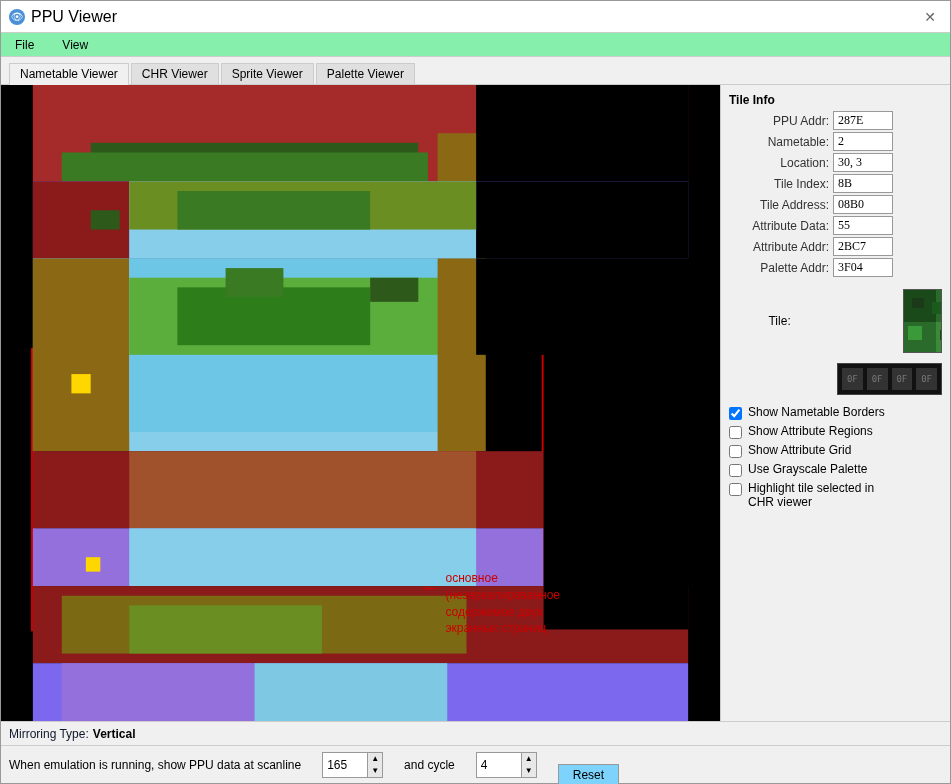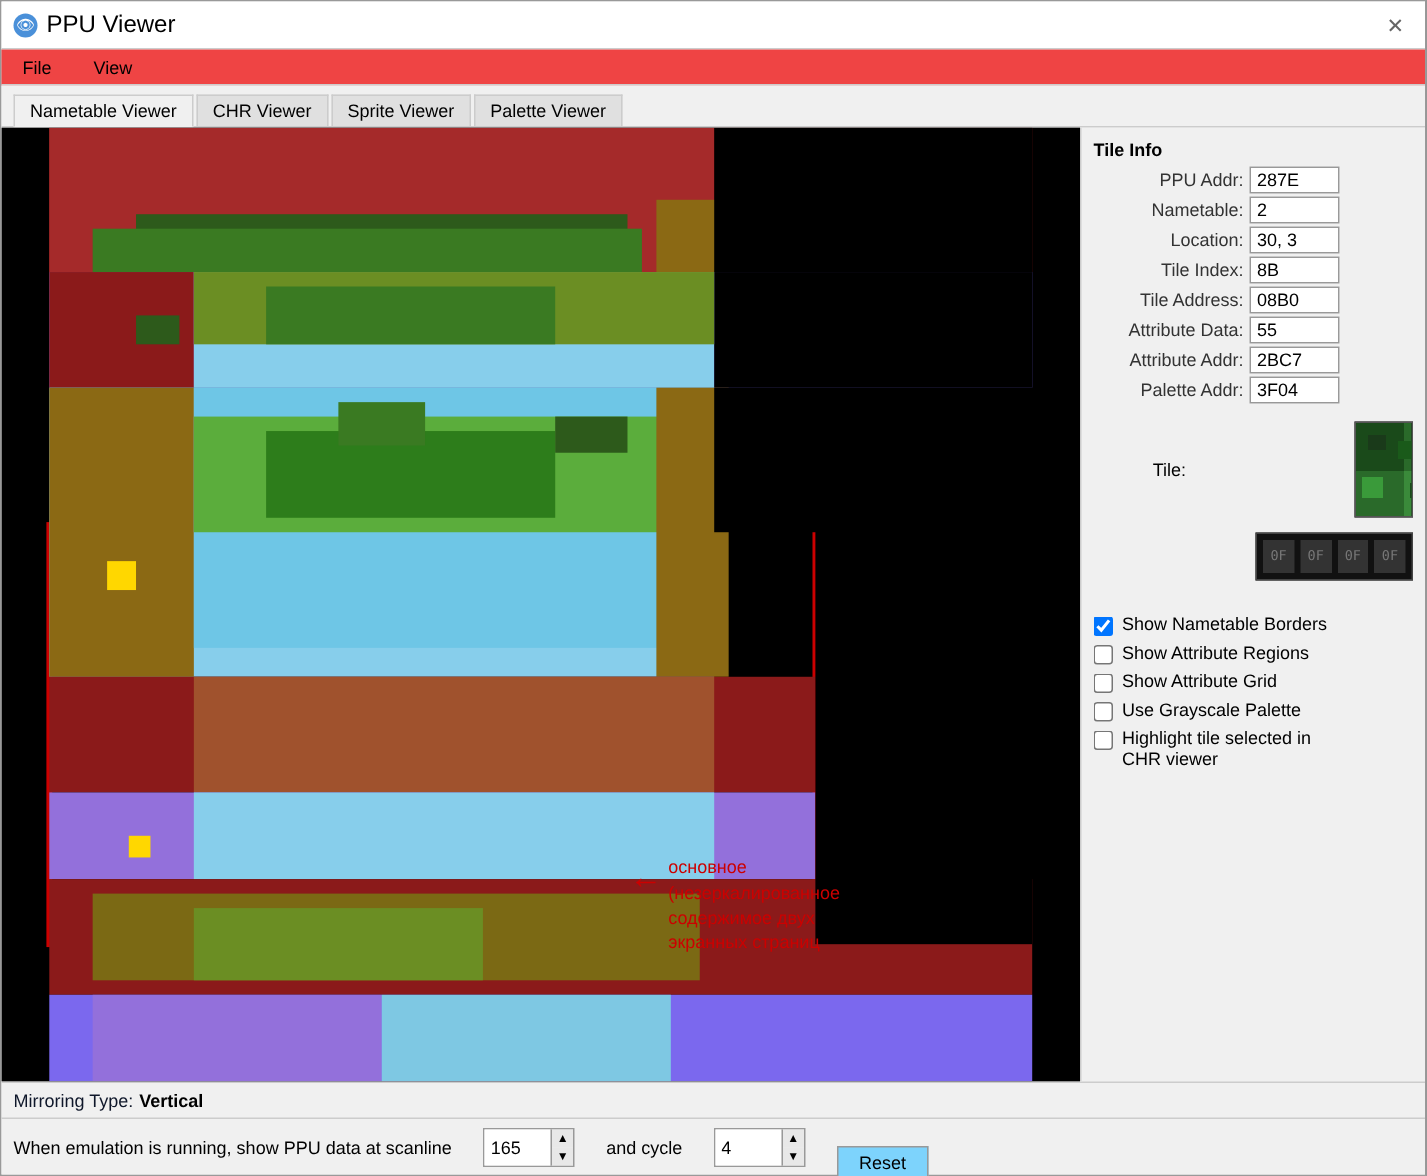--- a/index.html
+++ b/index.html
@@ -48,21 +48,21 @@
       font-size: 16px;
       color: #000;
     }
     .titlebar-close {
       cursor: pointer;
       font-size: 14px;
       color: #666;
       padding: 2px 6px;
     }
     .menubar {
-      background: #ef4444;
+      background: #86efac;
       border-bottom: 1px solid #ccc;
       padding: 2px 8px;
       display: flex;
       gap: 16px;
       height: 24px;
       align-items: center;
     }
     .menu-item {
       cursor: pointer;
       padding: 2px 6px;
@@ -127,38 +127,38 @@
       text-align: right;
       font-size: 12px;
       color: #333;
     }
     .info-value {
       border: 1px solid #999;
       background: #fff;
       padding: 1px 4px;
       font-size: 12px;
       min-width: 60px;
-      font-family: Liberation Sans, sans-serif;
+      font-family: Liberation Serif, serif;
     }
     .tile-preview {
       width: 64px;
       height: 64px;
       margin-left: 108px;
       margin-top: 4px;
       margin-bottom: 4px;
       background: #111;
       border: 1px solid #555;
       position: relative;
       overflow: hidden;
     }
     .checkboxes {
       display: flex;
       flex-direction: column;
       gap: 4px;
-      margin-top: 12px;
+      margin-top: 0;
     }
     .checkbox-row {
       display: flex;
       align-items: flex-start;
       gap: 6px;
       font-size: 12px;
     }
     .checkbox-row input[type="checkbox"] {
       margin-top: 2px;
       flex-shrink: 0;

